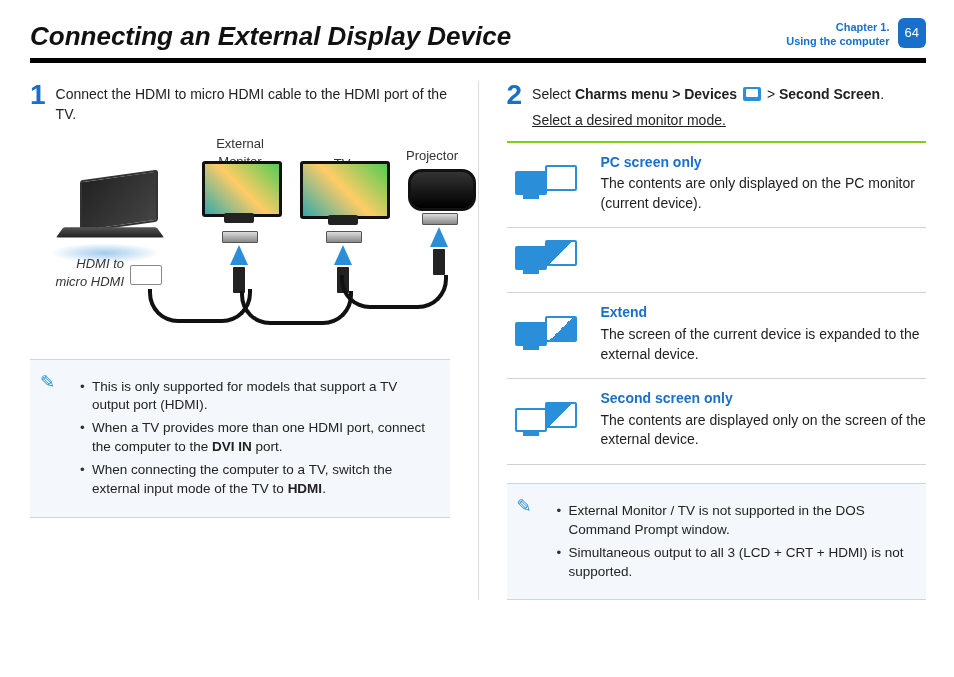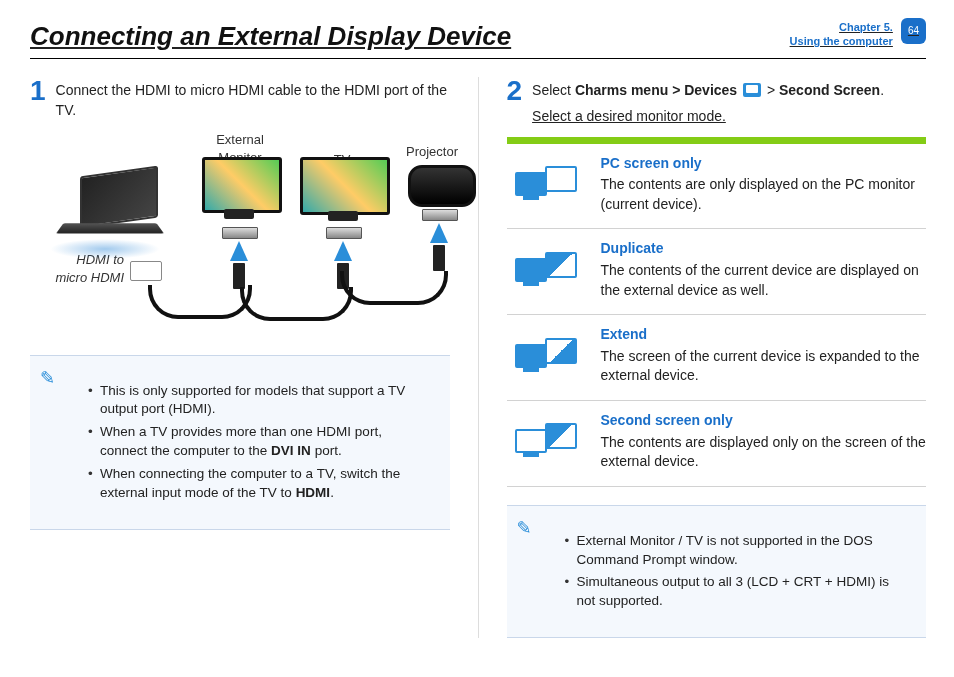--- a/index.html
+++ b/index.html
@@ -12,24 +12,23 @@
     font-size: 14px;
     line-height: 1.4;
   }
   .page {
     padding: 18px 28px 20px 30px;
     box-sizing: border-box;
   }
   .header {
     display: flex;
     align-items: flex-start;
-    border-bottom: 1px solid #000000;
+    border-bottom: 5px solid #000000;
     padding-bottom: 4px;
     margin-bottom: 18px;
-    text-decoration: underline;
   }
   .title {
     flex: 1;
     font-size: 26px;
     font-weight: 700;
     font-style: italic;
     color: #111;
   }
   .hdr-right {
     text-align: right;
@@ -38,21 +37,21 @@
     font-weight: 700;
     line-height: 1.3;
     padding-top: 2px;
   }
   .pagenum {
     display: inline-block;
     background: #1a6fc9;
     color: #fff;
     border-radius: 6px;
     padding: 6px 7px;
-    font-size: 10px;
+    font-size: 13px;
     margin-left: 8px;
     vertical-align: top;
     text-align: center;
   }
   .cols {
     display: flex;
     gap: 28px;
   }
   .col { flex: 1; min-width: 0; }
   .divider {
@@ -159,39 +158,39 @@
     border-top: 1px solid #c9d7ea;
     border-bottom: 1px solid #c9d7ea;
     background: #f4f8fd;
     padding: 10px 14px 10px 42px;
     position: relative;
     font-size: 13.5px;
   }
   .notebox .pen {
     position: absolute; left: 10px; top: 10px; color: #2a8ed9; font-size: 18px;
   }
-  .notebox ul { margin: 16px; padding: 0; list-style: none; }
+  .notebox ul { margin: 8px; padding: 0; list-style: none; }
   .notebox li { position: relative; padding-left: 12px; margin: 4px 0; }
   .notebox li::before {
     content: "•"; position: absolute; left: 0; color: #333;
   }
 
   
   .dev-icon {
     display: inline-block; width: 18px; height: 14px; vertical-align: -2px;
     background: #2a8ed9; border-radius: 2px; position: relative; margin: 0 2px;
   }
   .dev-icon::after {
     content:""; position:absolute; left:3px; top:2px; width:12px; height:8px;
     background:#fff; border-radius:1px;
   }
 
   
   .mode-table {
-    border-top: 7px solid #84cc16;
+    border-top: 2px solid #84cc16;
     margin-bottom: 18px;
   }
   .mode-row {
     display: flex;
     border-bottom: 1px solid #d2d2d2;
     padding: 10px 0 14px 0;
     gap: 14px;
   }
   .mode-icon {
     width: 80px; display:flex; align-items:center; justify-content:center;
@@ -223,21 +222,21 @@
 </style>
 </head>
 <body>
 
 <div class="page">
 
   <div class="header">
     <div class="title">Connecting an External Display Device</div>
     <div style="display:flex;align-items:flex-start;">
       <div class="hdr-right">
-        <div>Chapter 5.</div>
+        <div>Chapter 1.</div>
         <div>Using the computer</div>
       </div>
       <div class="pagenum">64</div>
     </div>
   </div>
 
   <div class="cols">
 
     <div class="col">
 
@@ -327,24 +326,20 @@
             <span>The contents are only displayed on the PC monitor (current device).</span>
           </div>
         </div>
         <div class="mode-row">
           <div class="mode-icon">
               <div class="mi dup">
                 <div class="scrA"></div>
                 <div class="scrB"></div>
               </div>
             </div>
-          <div class="mode-text">
-            <span class="mode-title">Duplicate</span>
-            <span>The contents of the current device are displayed on the external device as well.</span>
-          </div>
         </div>
         <div class="mode-row">
           <div class="mode-icon">
               <div class="mi ext">
                 <div class="scrA"></div>
                 <div class="scrB"></div>
               </div>
             </div>
           <div class="mode-text">
             <span class="mode-title">Extend</span>

